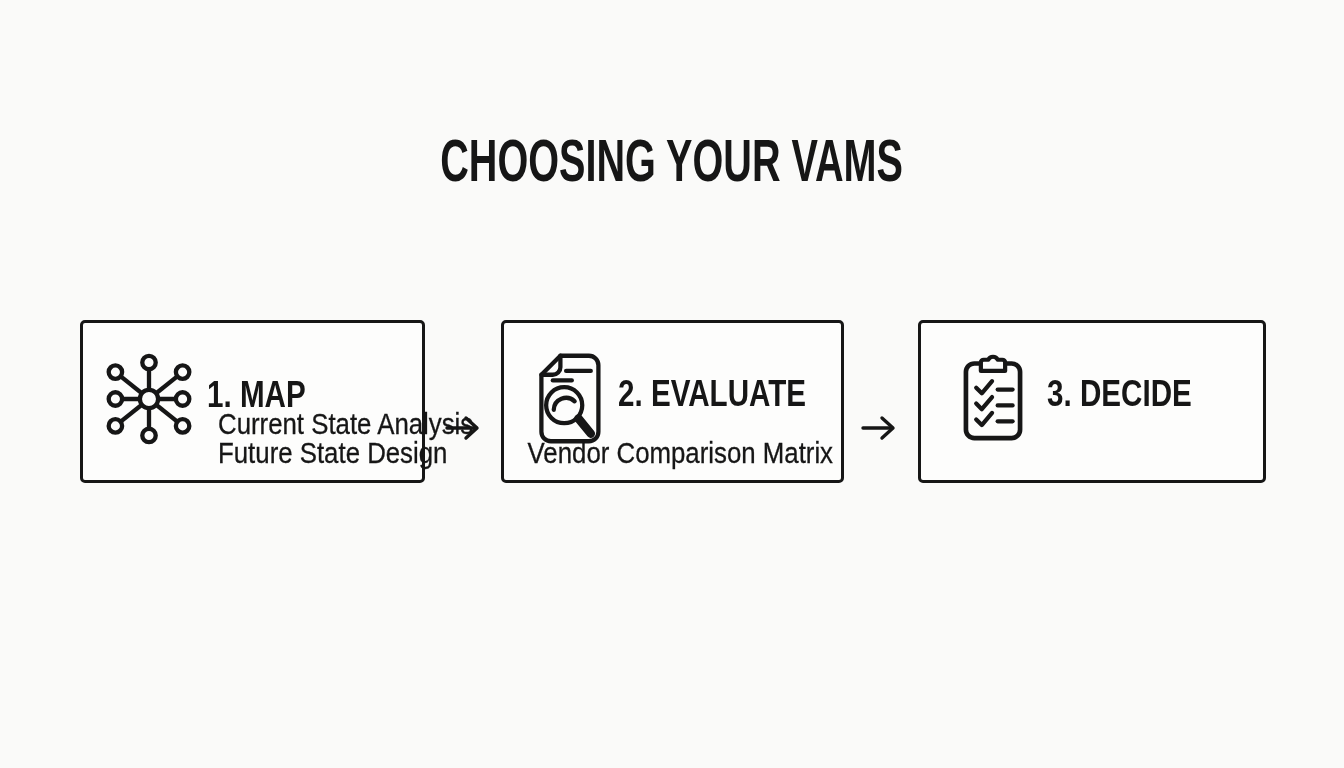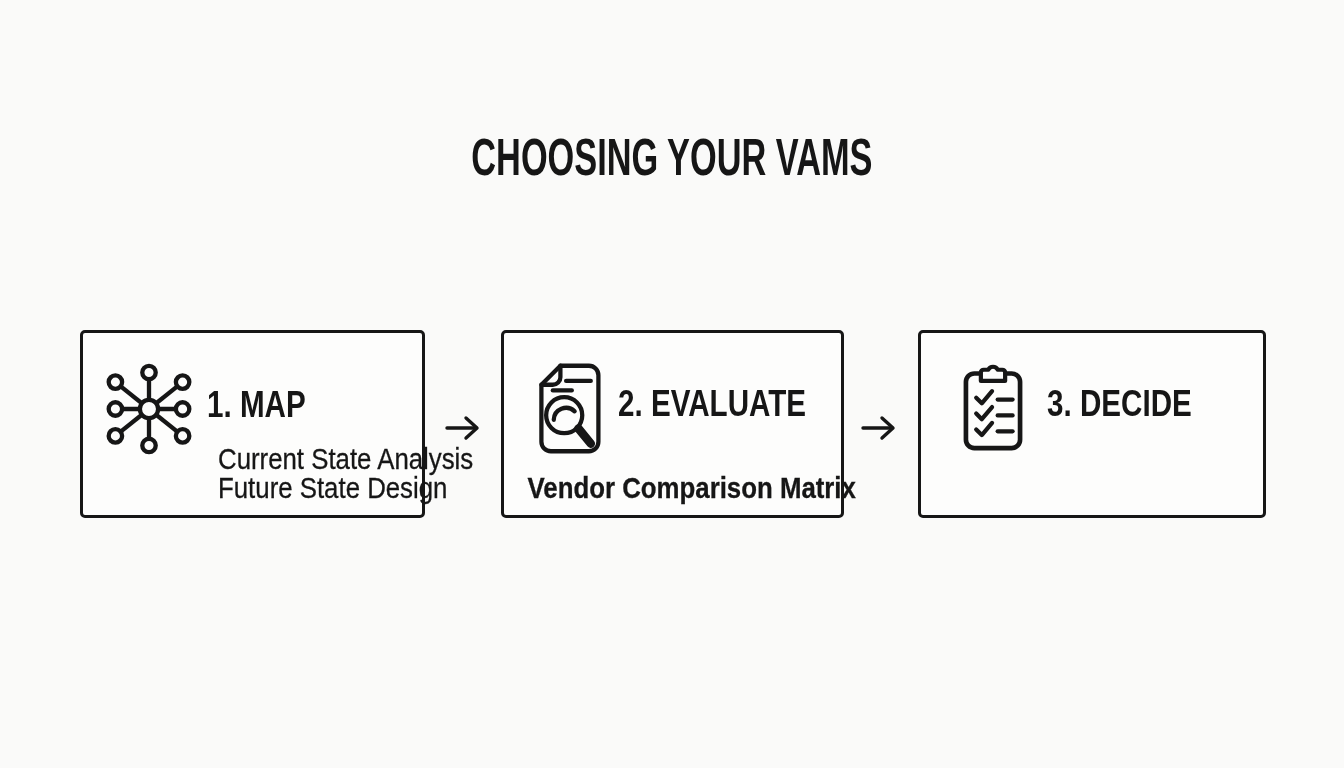--- a/index.html
+++ b/index.html
@@ -14,29 +14,29 @@
     background:var(--bg);
     color:var(--ink);
     font-family:"Liberation Sans",sans-serif;
     overflow:hidden;
   }
   .canvas{position:relative;width:1344px;height:768px;}
 
   .title{
     position:absolute;top:131px;left:0;width:100%;
     margin:0;text-align:center;
-    font-size:52px;font-weight:bold;line-height:1;
+    font-size:60px;font-weight:bold;line-height:1;
   }
   .squeeze-title{
     display:inline-block;white-space:nowrap;
     transform:scaleX(0.66);transform-origin:50% 50%;
   }
 
   .step-card{
-    position:absolute;top:330px;height:188px;
+    position:absolute;top:320px;height:163px;
     background:var(--card-bg);
     border:3px solid var(--ink);
     border-radius:5px;
   }
   .step-head{
     position:absolute;top:28px;
     display:flex;align-items:center;
   }
   .step-icon{display:block;flex:0 0 auto;color:var(--ink);}
   .step-icon svg{display:block;}
@@ -48,21 +48,21 @@
     display:inline-block;white-space:nowrap;
     transform:scaleX(0.8);transform-origin:0 50%;
   }
   .step-details{
     position:absolute;bottom:13px;
     font-size:30px;line-height:29px;font-weight:normal;
     -webkit-text-stroke:0.3px var(--ink);
   }
   .step-details span{display:block;white-space:nowrap;}
   .details-left span{transform:scaleX(0.86);transform-origin:0 50%;}
-  .details-center{text-align:center;font-weight:bold;}
+  .details-center{text-align:center;}
   .details-center span{transform:scaleX(0.86);transform-origin:50% 50%;}
 
   .arrow{position:absolute;top:407px;color:var(--ink);}
   .arrow svg{display:block;}
 </style>
 </head>
 <body>
 
 <div class="canvas">
 

